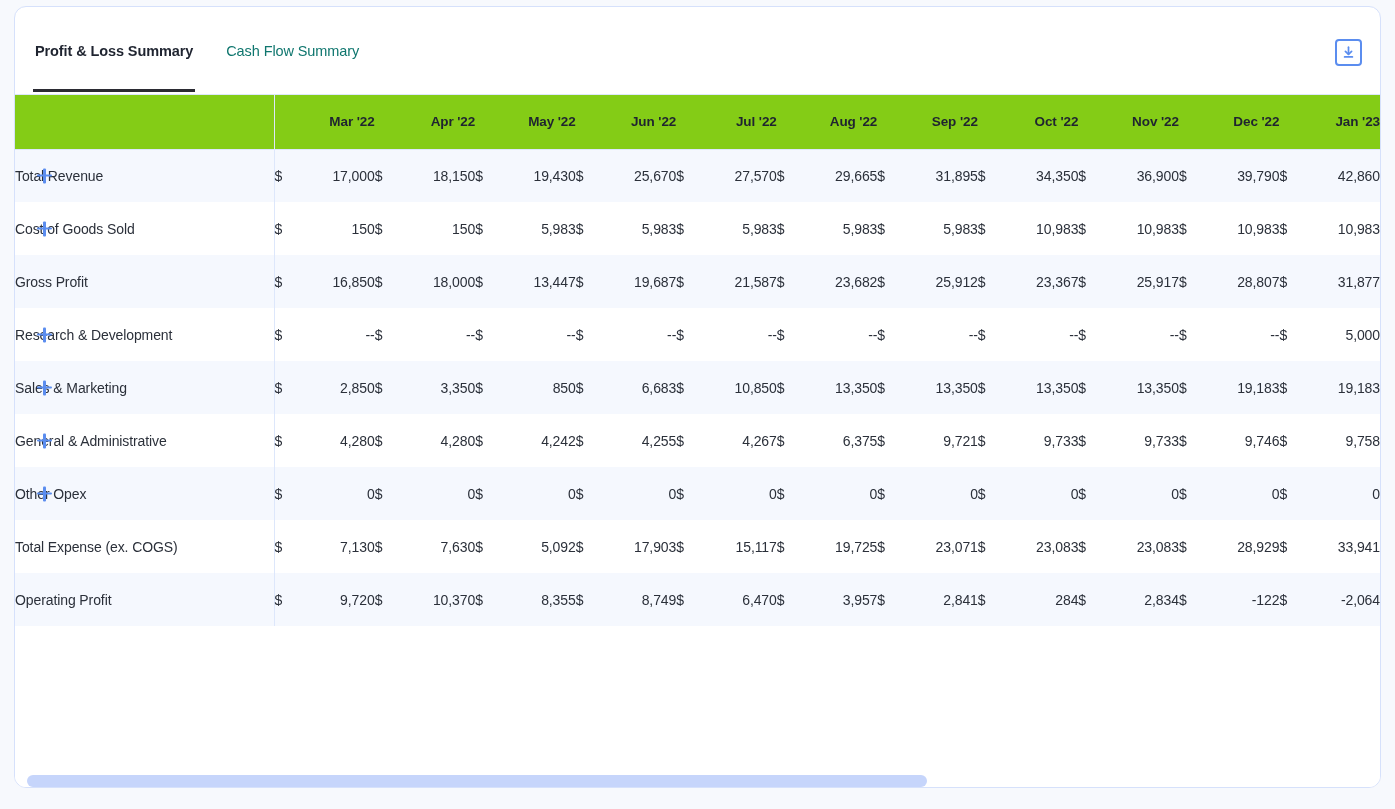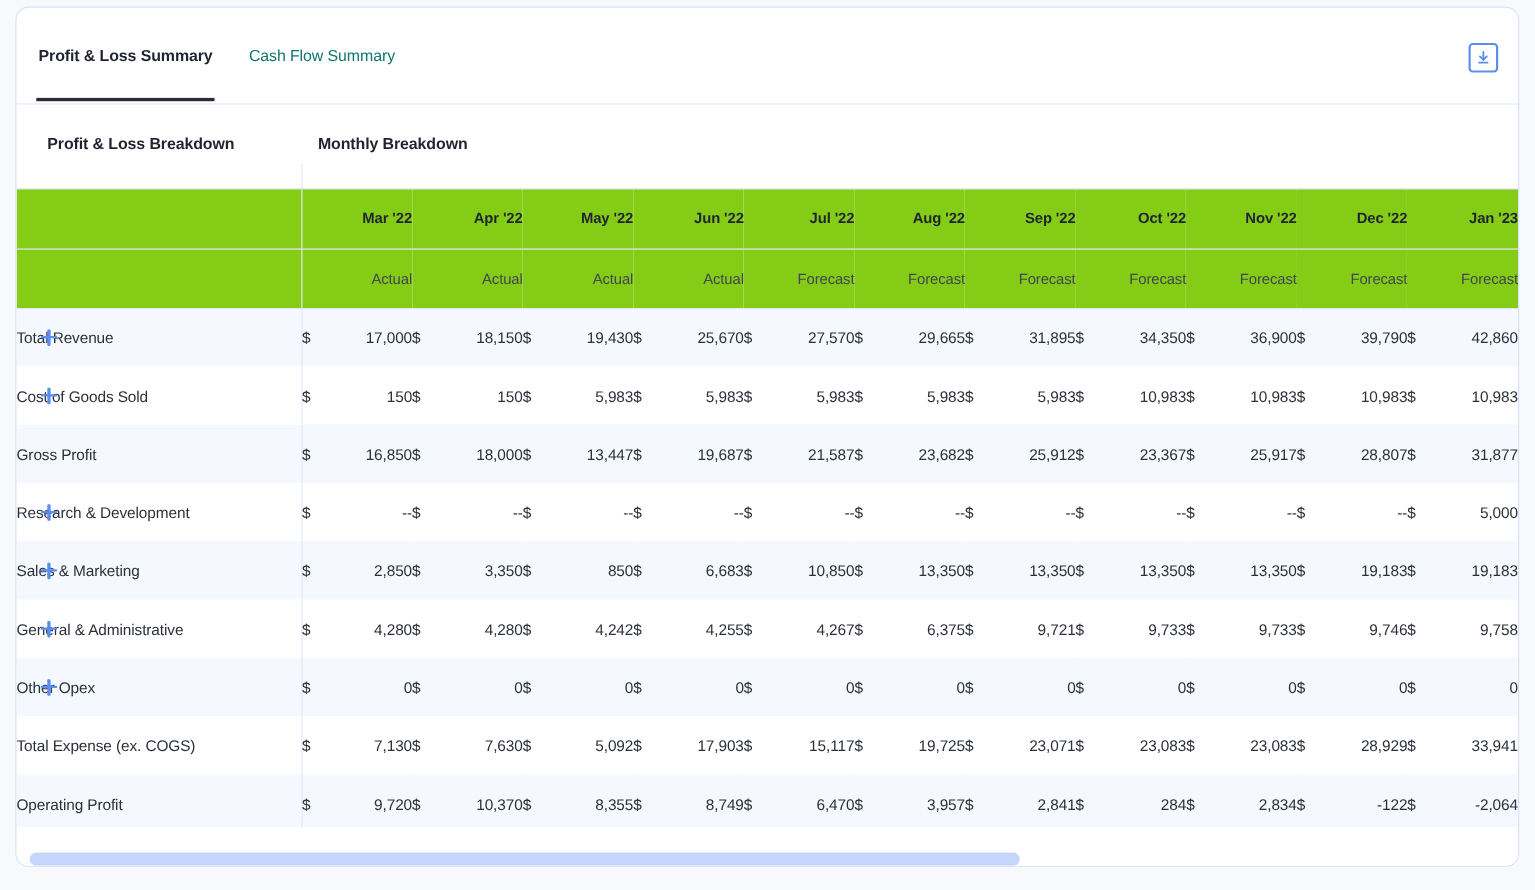--- a/index.html
+++ b/index.html
@@ -231,25 +231,20 @@
         <span>
           <svg width="15" height="15" viewBox="0 0 15 15" aria-hidden="true">
             <path d="M7.5 2.2 V9.1" stroke="#5b8def" stroke-width="1.7" fill="none" stroke-linecap="round"></path>
             <path d="M4.4 6.3 L7.5 9.4 L10.6 6.3" stroke="#5b8def" stroke-width="1.7" fill="none" stroke-linecap="round" stroke-linejoin="round"></path>
             <path d="M3.6 11.9 H11.4" stroke="#5b8def" stroke-width="1.7" fill="none" stroke-linecap="round"></path>
           </svg>
         </span>
       </div>
     </div>
 
-    <div class="section-head">
-      <div class="lbl left">Profit &amp; Loss Breakdown</div>
-      <div class="lbl right">Monthly Breakdown</div>
-      <div class="vdiv"></div>
-    </div>
 
     <div class="tablewrap">
       <table class="grid">
         <colgroup id="colgroup-holder">
           <col class="labelcol">
         <col class="datacol">
             <col class="datacol">
             <col class="datacol">
             <col class="datacol">
             <col class="datacol">
@@ -268,34 +263,20 @@
               <th class="monthcell">May '22</th>
               <th class="monthcell">Jun '22</th>
               <th class="monthcell">Jul '22</th>
               <th class="monthcell">Aug '22</th>
               <th class="monthcell">Sep '22</th>
               <th class="monthcell">Oct '22</th>
               <th class="monthcell">Nov '22</th>
               <th class="monthcell">Dec '22</th>
               <th class="monthcell">Jan '23</th>
             </tr>
-          <tr class="hdr-type">
-            <th class="labelcell"></th>
-          <th class="typecell">Actual</th>
-              <th class="typecell">Actual</th>
-              <th class="typecell">Actual</th>
-              <th class="typecell">Actual</th>
-              <th class="typecell">Forecast</th>
-              <th class="typecell">Forecast</th>
-              <th class="typecell">Forecast</th>
-              <th class="typecell">Forecast</th>
-              <th class="typecell">Forecast</th>
-              <th class="typecell">Forecast</th>
-              <th class="typecell">Forecast</th>
-            </tr>
         </thead>
         <tbody id="tbody">
             <tr class="datarow alt">
               <td class="rowlabel"><span class="plus"></span><span>Total Revenue</span></td>
               <td class="num">
                 <span class="money">
                   <span class="cur">$</span>
                   <span class="val">17,000</span>
                 </span>
               </td>

